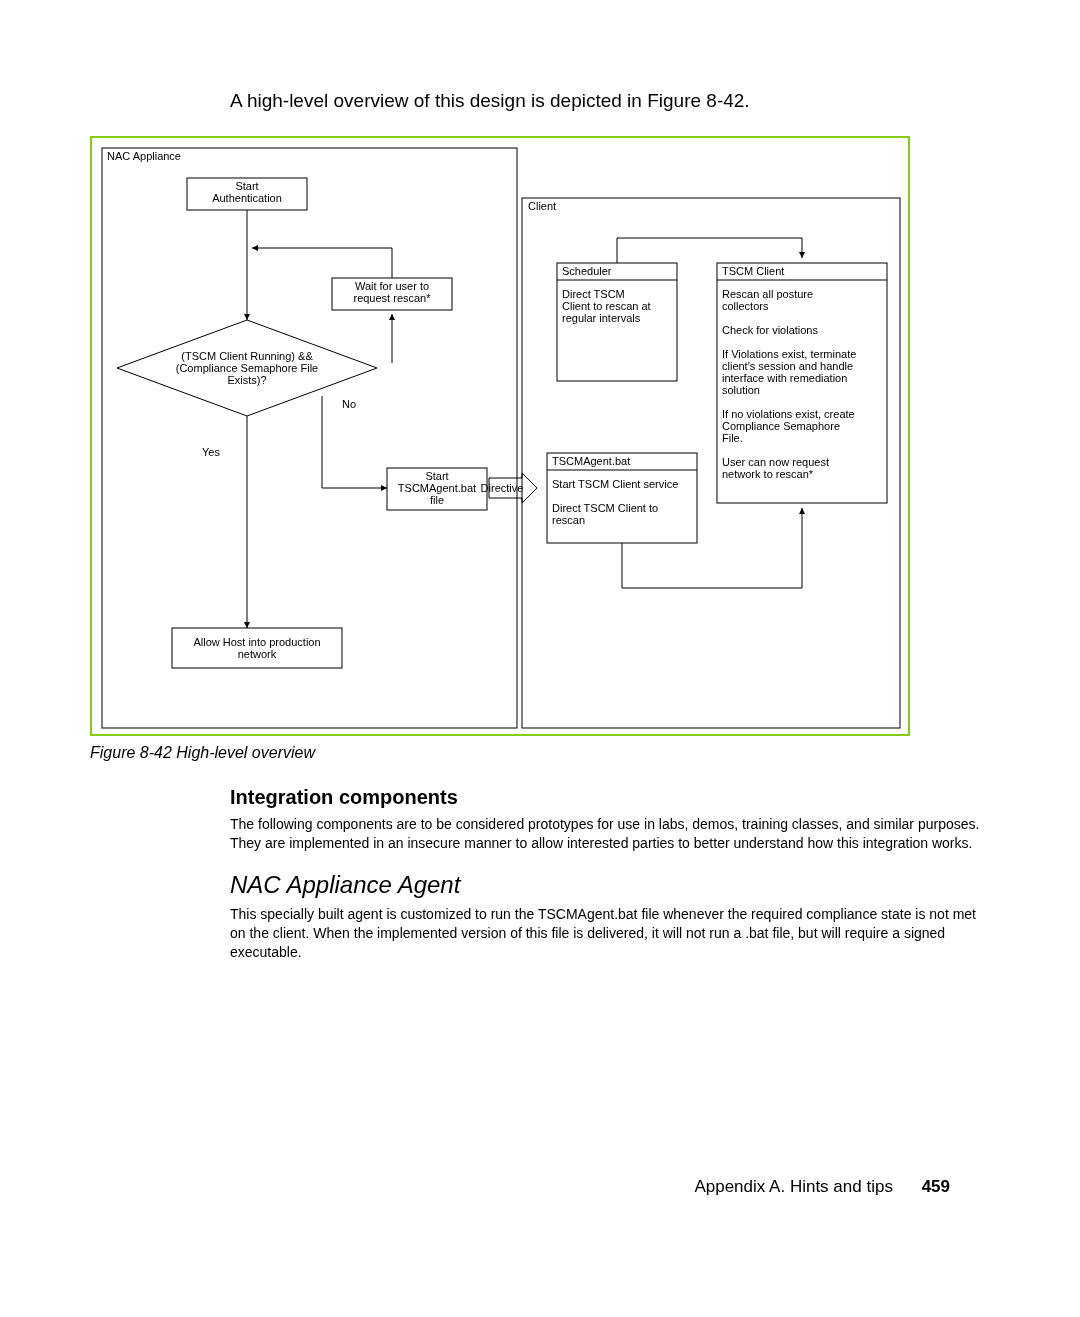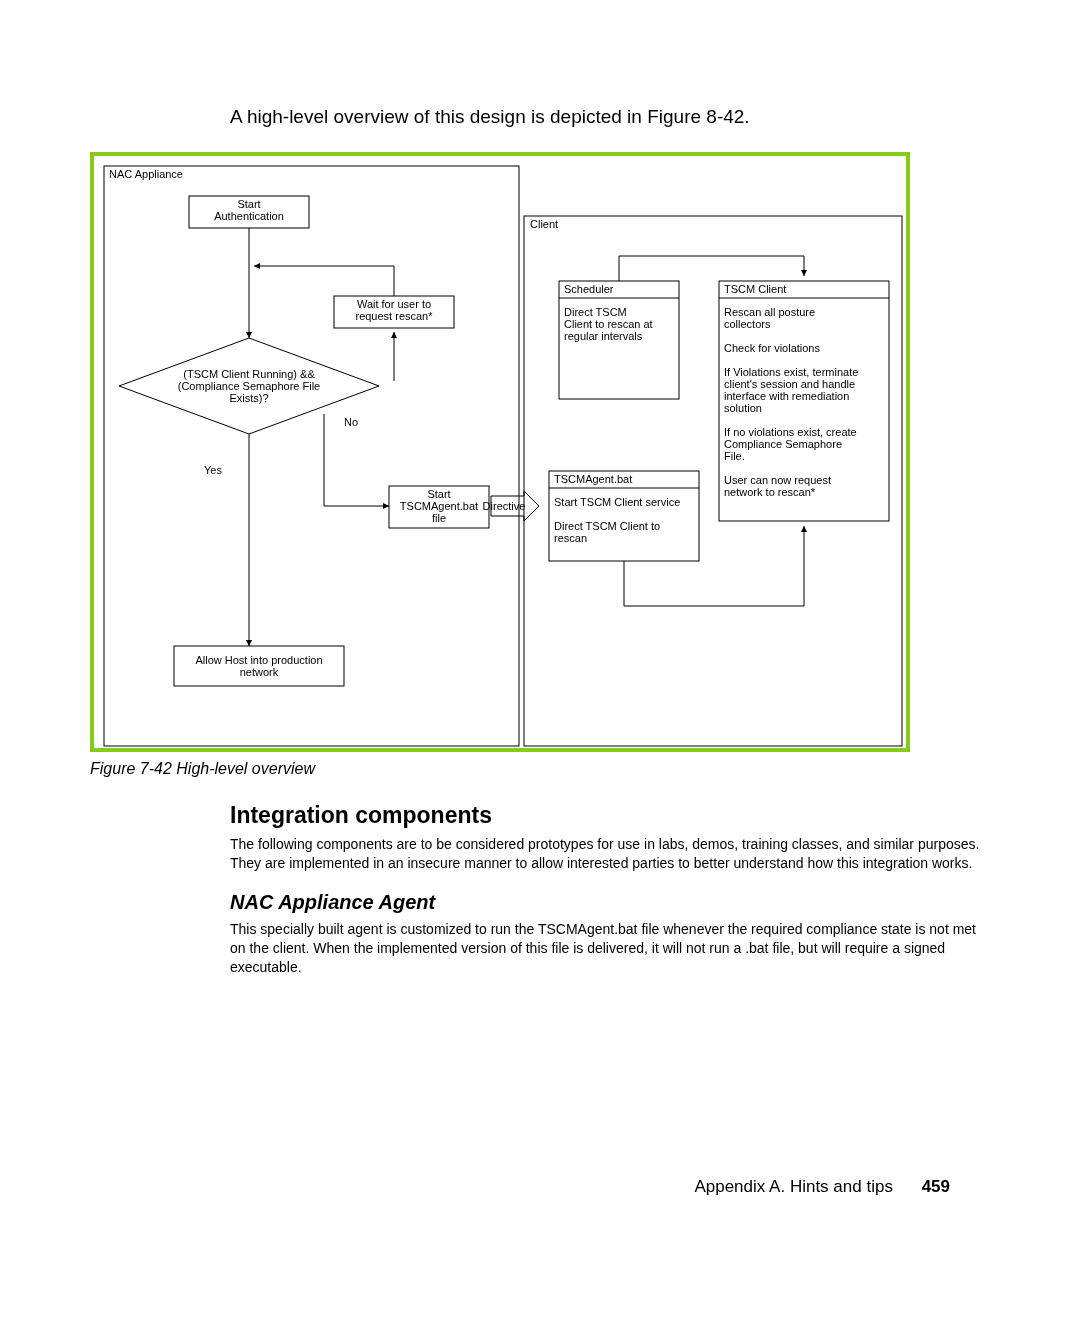--- a/index.html
+++ b/index.html
@@ -12,50 +12,50 @@
   .page {
     width: 1080px;
     height: 1317px;
     position: relative;
     background: #fff;
     box-sizing: border-box;
     padding: 90px 90px 0 90px;
   }
   .lead {
     font-size: 19px;
-    margin: 16px 0 24px 140px;
+    margin: 0 0 24px 140px;
   }
   .figure-frame {
-    border: 4px solid #84cc16;
+    border: 2px solid #84cc16;
     width: 820px;
     height: 600px;
     position: relative;
     box-sizing: border-box;
     padding-left: 41px;
   }
   .caption {
     font-style: italic;
     font-size: 16px;
     margin: 8px 0 24px 0;
   }
   .sect-title {
     font-weight: 700;
-    font-size: 23px;
+    font-size: 20px;
     margin: 14px 0 6px 140px;
   }
   .body-text {
     font-size: 14px;
     line-height: 1.35;
     margin: 0 0 18px 140px;
     max-width: 770px;
   }
   .subhead {
-    font-weight: 700;
+    font-weight: 400;
     font-style: italic;
-    font-size: 20px;
+    font-size: 24px;
     margin: 10px 0 6px 140px;
   }
   .footer {
     position: absolute;
     bottom: 120px;
     right: 130px;
     font-size: 17px;
   }
   .footer .pg {
     font-weight: 700;
@@ -173,21 +173,21 @@
       <line x1="525" y1="100" x2="710" y2="100" stroke="#000"></line>
       <line x1="710" y1="100" x2="710" y2="120" stroke="#000" marker-end="url(#arrow)"></line>
 
       <line x1="530" y1="405" x2="530" y2="450" stroke="#000"></line>
       <line x1="530" y1="450" x2="710" y2="450" stroke="#000"></line>
       <line x1="710" y1="450" x2="710" y2="370" stroke="#000" marker-end="url(#arrow)"></line>
 
     </svg>
   </div>
 
-  <p class="caption">Figure 7-42   High-level overview</p>
+  <p class="caption">Figure 8-42   High-level overview</p>
 
   <h2 class="sect-title">Integration components</h2>
   <p class="body-text">The following components are to be considered prototypes for use in labs, demos, training classes, and similar purposes. They are implemented in an insecure manner to allow interested parties to better understand how this integration works.</p>
 
   <h3 class="subhead">NAC Appliance Agent</h3>
   <p class="body-text">This specially built agent is customized to run the TSCMAgent.bat file whenever the required compliance state is not met on the client. When the implemented version of this file is delivered, it will not run a .bat file, but will require a signed executable.</p>
 
   <div class="footer">
     <span>Appendix A. Hints and tips</span>
     <span class="pg">459</span>

